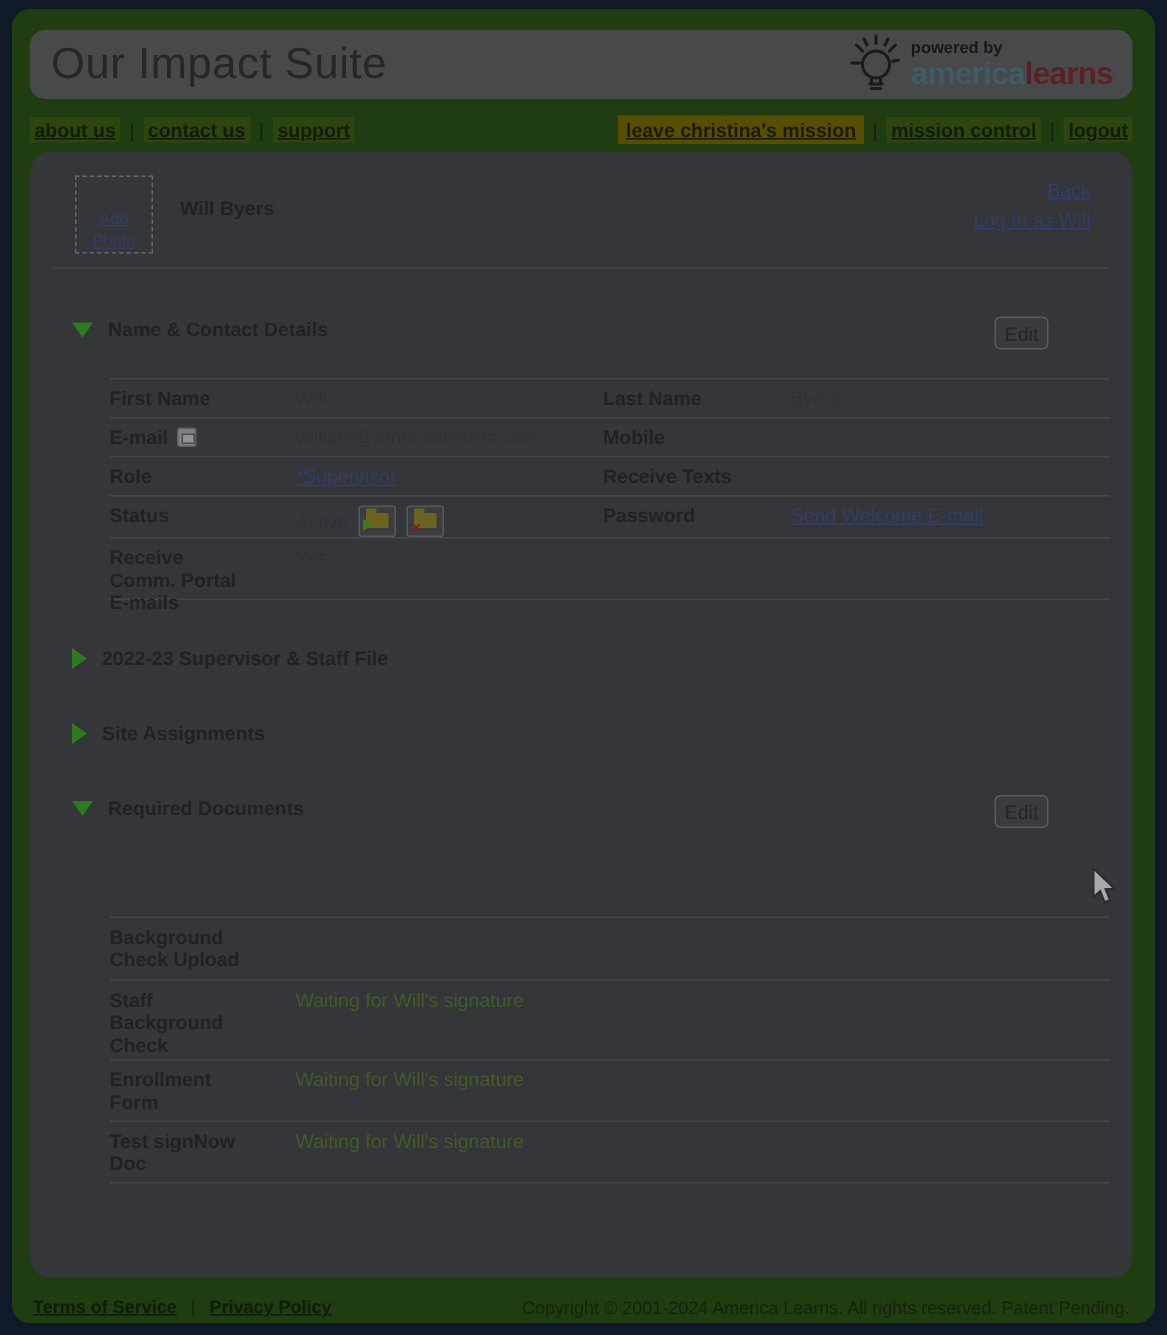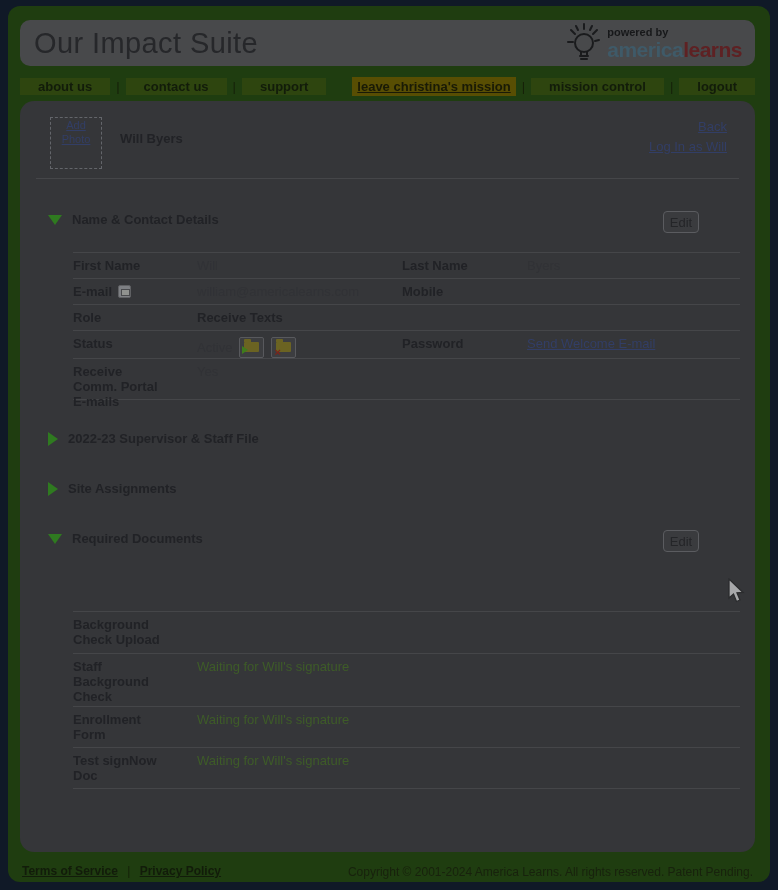--- a/index.html
+++ b/index.html
@@ -26,32 +26,32 @@
   #logo-text{line-height:1;}
   .powered-by{font-size:11px;font-weight:700;color:#17181a;display:block;margin-bottom:1px;}
   .brand{font-size:21px;font-weight:700;letter-spacing:-.5px;}
   .brand-left{color:var(--brand_blue);} .brand-right{color:var(--brand_red);}
 
   
   #nav-row{position:absolute;left:20px;top:77px;width:735px;height:19px;
     display:flex;justify-content:space-between;align-items:center;
     font-size:13px;font-weight:700;color:var(--link_dark);}
   .nav-left,.nav-right{display:flex;align-items:center;}
-  .nav-link{color:var(--link_dark);cursor:pointer;
-    background:rgba(125,112,12,.16);padding:1px 18px;}
+  .nav-link{color:var(--link_dark);text-decoration:underline;cursor:pointer;
+    background:rgba(125,112,12,.16);padding:1px 3px;}
   .nav-sep{margin:0 6px;font-weight:400;color:#152009;}
   .nav-highlight{background:var(--highlight_bg);padding:2px 5px;color:#191a06;
     text-decoration:underline;cursor:pointer;}
 
   
   #panel{position:absolute;left:20px;top:101px;width:735px;height:751px;
     background:var(--panel_bg);border-radius:14px;font-size:13px;color:var(--text_value);}
 
   #photo-box{position:absolute;left:30px;top:16px;width:52px;height:52px;
-    border:1px dashed #63656a;display:flex;align-items:flex-start;justify-content:center;
+    border:1px dashed #63656a;display:flex;align-items:flex-end;justify-content:center;
     text-align:center;font-size:11px;line-height:1.3;}
   #photo-box a{color:var(--link_blue);text-decoration:underline;cursor:pointer;}
   #profile-name{position:absolute;left:100px;top:30px;font-weight:700;color:var(--text_dark);}
   #profile-links{position:absolute;right:28px;top:18px;text-align:right;}
   #profile-links .plink{display:block;color:var(--link_blue);text-decoration:underline;
     cursor:pointer;margin-bottom:5px;text-align:right;}
   #top-divider{position:absolute;left:16px;right:16px;top:77px;height:1px;background:var(--divider);}
 
   .section-header{position:absolute;left:28px;display:flex;align-items:center;gap:10px;
     font-weight:700;color:var(--text_dark);cursor:pointer;}
@@ -172,20 +172,23 @@
         <div class="t-label email-label">
           <span>E-mail</span>
           <span class="mail-icon"></span>
         </div>
         <div class="t-value">william@americalearns.com</div>
         <div class="t-label">Mobile</div>
         <div class="t-value"></div>
       </div>
       <div class="t-row contact-row" style="height:26px;">
         <div class="t-label">Role</div>
+        <div class="t-value">
+          <a>*Supervisor</a>
+        </div>
         <div class="t-label">Receive Texts</div>
         <div class="t-value"></div>
       </div>
       <div class="t-row contact-row" style="height:28px;">
         <div class="t-label">Status</div>
         <div class="t-value status-cell">
           <span>Active</span>
           <span class="icon-box">
             <span class="folder"></span>
               <span class="badge-arrow"></span>

